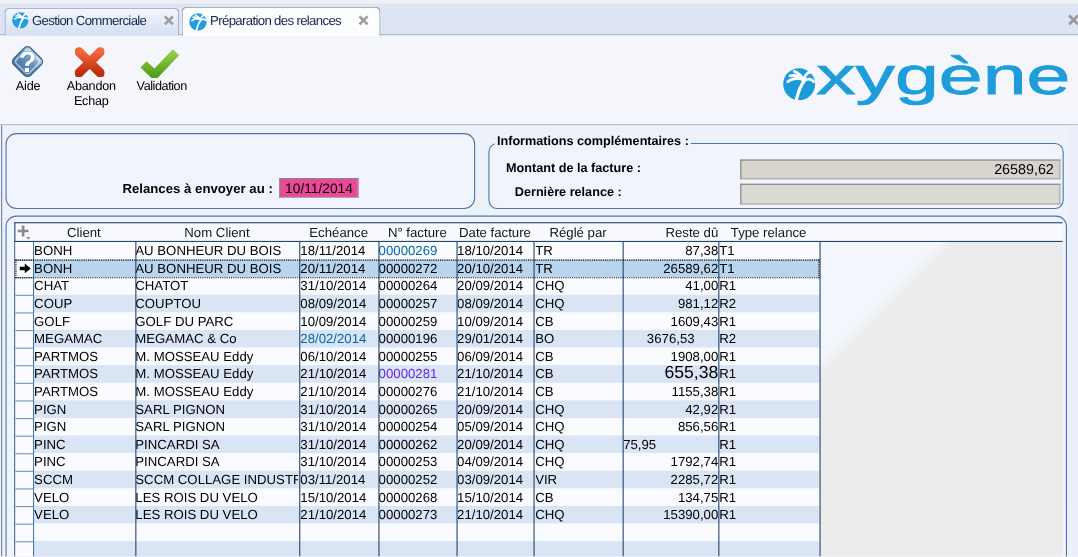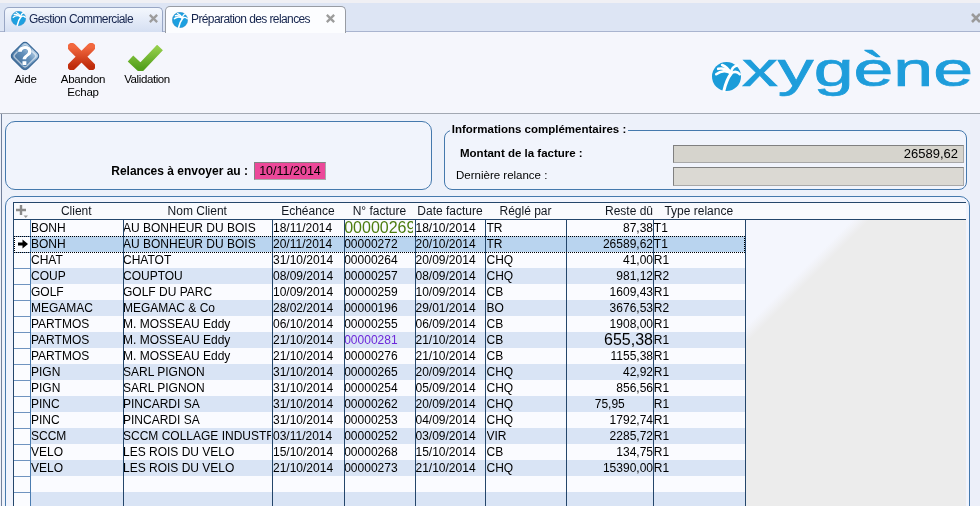--- a/index.html
+++ b/index.html
@@ -107,21 +107,21 @@
 <div class="abs" style="left:970px;top:114px;width:10px;height:392px;background:#eceff9"></div>
 
 <div class="abs" style="left:4.5px;top:121px;width:427px;height:69px;background:#f1f4fc;border:1px solid #4579ad;border-radius:10px"></div>
 <div class="abs" style="left:110px;top:163px;width:138px;height:17px;line-height:17px;font-size:12px;font-weight:bold;color:#000;text-align:right;white-space:nowrap">Relances à envoyer au :</div>
 <div class="abs" style="left:254px;top:162px;width:72px;height:18px;background:#ec4899;border:1px solid #838383;border-right-color:#aaa;border-bottom-color:#aaa;font-size:12.5px;line-height:16px;text-align:center;color:#000">10/11/2014</div>
 
 <div class="abs" style="left:444px;top:129.5px;width:523px;height:60.5px;background:#f1f4fc;border:1px solid #4579ad;border-radius:8px"></div>
 <div class="abs" style="left:450px;top:122.5px;width:178px;height:13.5px;line-height:13px;background:#eff2fb;font-size:11.5px;font-weight:bold;color:#000;text-align:center;white-space:nowrap">Informations complémentaires :</div>
 <div class="abs" style="left:460px;top:145px;width:200px;height:17px;line-height:17px;font-size:11.5px;font-weight:bold;color:#000;white-space:nowrap">Montant de la facture :</div>
 <div class="abs" style="left:673px;top:145px;width:291px;height:18px;background:#d6d4cd;border:1px solid #808080;border-right-color:#a8a8a8;border-bottom-color:#a8a8a8;font-size:13px;line-height:16px;text-align:right;padding-right:5px;color:#000">26589,62</div>
-<div class="abs" style="left:456px;top:167px;width:200px;height:17px;line-height:17px;font-size:11.5px;font-weight:normal;color:#000;white-space:nowrap">Dernière relance :</div>
+<div class="abs" style="left:468px;top:167px;width:200px;height:17px;line-height:17px;font-size:11.5px;font-weight:bold;color:#000;white-space:nowrap">Dernière relance :</div>
 <div class="abs" style="left:673px;top:166.5px;width:291px;height:19px;background:#dbd9d3;border:1px solid #808080;border-right-color:#a8a8a8;border-bottom-color:#a8a8a8"></div>
 
 <div class="abs" style="left:4.5px;top:195.5px;width:965.5px;height:320px;background:#f1f4fd;border:1px solid #4579ad;border-radius:10px 10px 0 0"></div>
 
 <div class="abs" style="left:13.5px;top:202.5px;width:952.5px;height:16px;background:#f9fafd"></div>
 <div class="abs" style="left:13px;top:201.5px;width:953px;height:1px;background:#24466b"></div>
 <div class="abs" style="left:13px;top:218.5px;width:953px;height:1px;background:#24466b"></div>
 <div class="abs" style="left:13px;top:201.5px;width:1px;height:304.5px;background:#24466b"></div>
 
 <svg class="abs" style="left:15px;top:203.5px" width="14" height="15" viewBox="0 0 14 15">
@@ -173,21 +173,21 @@
 <div style="position:absolute;left:13.5px;top:395.5px;width:16.5px;height:1px;background:#6f94c0"></div>
 <div style="position:absolute;left:13.5px;top:411.5px;width:16.5px;height:1px;background:#6f94c0"></div>
 <div style="position:absolute;left:13.5px;top:427.5px;width:16.5px;height:1px;background:#6f94c0"></div>
 <div style="position:absolute;left:13.5px;top:443.5px;width:16.5px;height:1px;background:#6f94c0"></div>
 <div style="position:absolute;left:13.5px;top:459.5px;width:16.5px;height:1px;background:#6f94c0"></div>
 <div style="position:absolute;left:13.5px;top:475.5px;width:16.5px;height:1px;background:#6f94c0"></div>
 <div style="position:absolute;left:13.5px;top:491.5px;width:16.5px;height:1px;background:#6f94c0"></div>
 <div style="position:absolute;height:16px;line-height:16px;font-size:12px;color:#000;white-space:nowrap;overflow:hidden;left:30.5px;top:219.5px;width:90px;padding-left:0.5px">BONH</div>
 <div style="position:absolute;height:16px;line-height:16px;font-size:12px;color:#000;white-space:nowrap;overflow:hidden;left:123px;top:219.5px;width:148px">AU BONHEUR DU BOIS</div>
 <div style="position:absolute;height:16px;line-height:16px;font-size:12px;color:#000;white-space:nowrap;overflow:hidden;left:273px;top:219.5px;width:69px">18/11/2014</div>
-<div style="position:absolute;height:16px;line-height:16px;font-size:16px;color:#4d7c0f;white-space:nowrap;overflow:hidden;left:344.2px;top:219.5px;width:69px">00000269</div>
+<div style="position:absolute;height:16px;line-height:16px;font-size:12px;color:#0369a1;white-space:nowrap;overflow:hidden;left:344.2px;top:219.5px;width:69px">00000269</div>
 <div style="position:absolute;height:16px;line-height:16px;font-size:12px;color:#000;white-space:nowrap;overflow:hidden;left:415.5px;top:219.5px;width:68px">18/10/2014</div>
 <div style="position:absolute;height:16px;line-height:16px;font-size:12px;color:#000;white-space:nowrap;overflow:hidden;left:486.5px;top:219.5px;width:78px">TR</div>
 <div style="position:absolute;height:16px;line-height:16px;font-size:12px;color:#000;white-space:nowrap;overflow:hidden;left:566.5px;top:219.5px;width:86.5px;text-align:right">87,38</div>
 <div style="position:absolute;height:16px;line-height:16px;font-size:12px;color:#000;white-space:nowrap;overflow:hidden;left:653.8px;top:219.5px;width:89px">T1</div>
 <div style="position:absolute;height:16px;line-height:16px;font-size:12px;color:#000;white-space:nowrap;overflow:hidden;left:30.5px;top:235.5px;width:90px;padding-left:0.5px">BONH</div>
 <div style="position:absolute;height:16px;line-height:16px;font-size:12px;color:#000;white-space:nowrap;overflow:hidden;left:123px;top:235.5px;width:148px">AU BONHEUR DU BOIS</div>
 <div style="position:absolute;height:16px;line-height:16px;font-size:12px;color:#000;white-space:nowrap;overflow:hidden;left:273px;top:235.5px;width:69px">20/11/2014</div>
 <div style="position:absolute;height:16px;line-height:16px;font-size:12px;color:#000;white-space:nowrap;overflow:hidden;left:344.2px;top:235.5px;width:69px">00000272</div>
 <div style="position:absolute;height:16px;line-height:16px;font-size:12px;color:#000;white-space:nowrap;overflow:hidden;left:415.5px;top:235.5px;width:68px">20/10/2014</div>
 <div style="position:absolute;height:16px;line-height:16px;font-size:12px;color:#000;white-space:nowrap;overflow:hidden;left:486.5px;top:235.5px;width:78px">TR</div>
@@ -212,25 +212,25 @@
 <div style="position:absolute;height:16px;line-height:16px;font-size:12px;color:#000;white-space:nowrap;overflow:hidden;left:30.5px;top:283.5px;width:90px;padding-left:0.5px">GOLF</div>
 <div style="position:absolute;height:16px;line-height:16px;font-size:12px;color:#000;white-space:nowrap;overflow:hidden;left:123px;top:283.5px;width:148px">GOLF DU PARC</div>
 <div style="position:absolute;height:16px;line-height:16px;font-size:12px;color:#000;white-space:nowrap;overflow:hidden;left:273px;top:283.5px;width:69px">10/09/2014</div>
 <div style="position:absolute;height:16px;line-height:16px;font-size:12px;color:#000;white-space:nowrap;overflow:hidden;left:344.2px;top:283.5px;width:69px">00000259</div>
 <div style="position:absolute;height:16px;line-height:16px;font-size:12px;color:#000;white-space:nowrap;overflow:hidden;left:415.5px;top:283.5px;width:68px">10/09/2014</div>
 <div style="position:absolute;height:16px;line-height:16px;font-size:12px;color:#000;white-space:nowrap;overflow:hidden;left:486.5px;top:283.5px;width:78px">CB</div>
 <div style="position:absolute;height:16px;line-height:16px;font-size:12px;color:#000;white-space:nowrap;overflow:hidden;left:566.5px;top:283.5px;width:86.5px;text-align:right">1609,43</div>
 <div style="position:absolute;height:16px;line-height:16px;font-size:12px;color:#000;white-space:nowrap;overflow:hidden;left:653.8px;top:283.5px;width:89px">R1</div>
 <div style="position:absolute;height:16px;line-height:16px;font-size:12px;color:#000;white-space:nowrap;overflow:hidden;left:30.5px;top:299.5px;width:90px;padding-left:0.5px">MEGAMAC</div>
 <div style="position:absolute;height:16px;line-height:16px;font-size:12px;color:#000;white-space:nowrap;overflow:hidden;left:123px;top:299.5px;width:148px">MEGAMAC &amp; Co</div>
-<div style="position:absolute;height:16px;line-height:16px;font-size:12px;color:#000000;white-space:nowrap;overflow:hidden;left:273px;top:299.5px;width:69px">28/02/2014</div>
+<div style="position:absolute;height:16px;line-height:16px;font-size:12px;color:#0369a1;white-space:nowrap;overflow:hidden;left:273px;top:299.5px;width:69px">28/02/2014</div>
 <div style="position:absolute;height:16px;line-height:16px;font-size:12px;color:#000;white-space:nowrap;overflow:hidden;left:344.2px;top:299.5px;width:69px">00000196</div>
 <div style="position:absolute;height:16px;line-height:16px;font-size:12px;color:#000;white-space:nowrap;overflow:hidden;left:415.5px;top:299.5px;width:68px">29/01/2014</div>
 <div style="position:absolute;height:16px;line-height:16px;font-size:12px;color:#000;white-space:nowrap;overflow:hidden;left:486.5px;top:299.5px;width:78px">BO</div>
-<div style="position:absolute;height:28px;line-height:16px;font-size:12px;color:#000;white-space:nowrap;overflow:hidden;left:566.5px;top:299.5px;width:86.5px;text-align:right">3676,53</div>
+<div style="position:absolute;height:28px;line-height:16px;font-size:12px;color:#000;white-space:nowrap;overflow:hidden;left:566.5px;top:299.5px;width:86.5px;text-align:center">3676,53</div>
 <div style="position:absolute;height:16px;line-height:16px;font-size:12px;color:#000;white-space:nowrap;overflow:hidden;left:653.8px;top:299.5px;width:89px">R2</div>
 <div style="position:absolute;height:16px;line-height:16px;font-size:12px;color:#000;white-space:nowrap;overflow:hidden;left:30.5px;top:315.5px;width:90px;padding-left:0.5px">PARTMOS</div>
 <div style="position:absolute;height:16px;line-height:16px;font-size:12px;color:#000;white-space:nowrap;overflow:hidden;left:123px;top:315.5px;width:148px">M. MOSSEAU Eddy</div>
 <div style="position:absolute;height:16px;line-height:16px;font-size:12px;color:#000;white-space:nowrap;overflow:hidden;left:273px;top:315.5px;width:69px">06/10/2014</div>
 <div style="position:absolute;height:16px;line-height:16px;font-size:12px;color:#000;white-space:nowrap;overflow:hidden;left:344.2px;top:315.5px;width:69px">00000255</div>
 <div style="position:absolute;height:16px;line-height:16px;font-size:12px;color:#000;white-space:nowrap;overflow:hidden;left:415.5px;top:315.5px;width:68px">06/09/2014</div>
 <div style="position:absolute;height:16px;line-height:16px;font-size:12px;color:#000;white-space:nowrap;overflow:hidden;left:486.5px;top:315.5px;width:78px">CB</div>
 <div style="position:absolute;height:16px;line-height:16px;font-size:12px;color:#000;white-space:nowrap;overflow:hidden;left:566.5px;top:315.5px;width:86.5px;text-align:right">1908,00</div>
 <div style="position:absolute;height:16px;line-height:16px;font-size:12px;color:#000;white-space:nowrap;overflow:hidden;left:653.8px;top:315.5px;width:89px">R1</div>
 <div style="position:absolute;height:16px;line-height:16px;font-size:12px;color:#000;white-space:nowrap;overflow:hidden;left:30.5px;top:331.5px;width:90px;padding-left:0.5px">PARTMOS</div>
@@ -264,21 +264,21 @@
 <div style="position:absolute;height:16px;line-height:16px;font-size:12px;color:#000;white-space:nowrap;overflow:hidden;left:415.5px;top:379.5px;width:68px">05/09/2014</div>
 <div style="position:absolute;height:16px;line-height:16px;font-size:12px;color:#000;white-space:nowrap;overflow:hidden;left:486.5px;top:379.5px;width:78px">CHQ</div>
 <div style="position:absolute;height:16px;line-height:16px;font-size:12px;color:#000;white-space:nowrap;overflow:hidden;left:566.5px;top:379.5px;width:86.5px;text-align:right">856,56</div>
 <div style="position:absolute;height:16px;line-height:16px;font-size:12px;color:#000;white-space:nowrap;overflow:hidden;left:653.8px;top:379.5px;width:89px">R1</div>
 <div style="position:absolute;height:16px;line-height:16px;font-size:12px;color:#000;white-space:nowrap;overflow:hidden;left:30.5px;top:395.5px;width:90px;padding-left:0.5px">PINC</div>
 <div style="position:absolute;height:16px;line-height:16px;font-size:12px;color:#000;white-space:nowrap;overflow:hidden;left:123px;top:395.5px;width:148px">PINCARDI SA</div>
 <div style="position:absolute;height:16px;line-height:16px;font-size:12px;color:#000;white-space:nowrap;overflow:hidden;left:273px;top:395.5px;width:69px">31/10/2014</div>
 <div style="position:absolute;height:16px;line-height:16px;font-size:12px;color:#000;white-space:nowrap;overflow:hidden;left:344.2px;top:395.5px;width:69px">00000262</div>
 <div style="position:absolute;height:16px;line-height:16px;font-size:12px;color:#000;white-space:nowrap;overflow:hidden;left:415.5px;top:395.5px;width:68px">20/09/2014</div>
 <div style="position:absolute;height:16px;line-height:16px;font-size:12px;color:#000;white-space:nowrap;overflow:hidden;left:486.5px;top:395.5px;width:78px">CHQ</div>
-<div style="position:absolute;height:16px;line-height:16px;font-size:12px;color:#000;white-space:nowrap;overflow:hidden;left:566.5px;top:395.5px;width:86.5px;text-align:center">75,95</div>
+<div style="position:absolute;height:16px;line-height:16px;font-size:12px;color:#000;white-space:nowrap;overflow:hidden;left:566.5px;top:395.5px;width:86.5px;text-align:left">75,95</div>
 <div style="position:absolute;height:16px;line-height:16px;font-size:12px;color:#000;white-space:nowrap;overflow:hidden;left:653.8px;top:395.5px;width:89px">R1</div>
 <div style="position:absolute;height:16px;line-height:16px;font-size:12px;color:#000;white-space:nowrap;overflow:hidden;left:30.5px;top:411.5px;width:90px;padding-left:0.5px">PINC</div>
 <div style="position:absolute;height:16px;line-height:16px;font-size:12px;color:#000;white-space:nowrap;overflow:hidden;left:123px;top:411.5px;width:148px">PINCARDI SA</div>
 <div style="position:absolute;height:16px;line-height:16px;font-size:12px;color:#000;white-space:nowrap;overflow:hidden;left:273px;top:411.5px;width:69px">31/10/2014</div>
 <div style="position:absolute;height:16px;line-height:16px;font-size:12px;color:#000;white-space:nowrap;overflow:hidden;left:344.2px;top:411.5px;width:69px">00000253</div>
 <div style="position:absolute;height:16px;line-height:16px;font-size:12px;color:#000;white-space:nowrap;overflow:hidden;left:415.5px;top:411.5px;width:68px">04/09/2014</div>
 <div style="position:absolute;height:16px;line-height:16px;font-size:12px;color:#000;white-space:nowrap;overflow:hidden;left:486.5px;top:411.5px;width:78px">CHQ</div>
 <div style="position:absolute;height:16px;line-height:16px;font-size:12px;color:#000;white-space:nowrap;overflow:hidden;left:566.5px;top:411.5px;width:86.5px;text-align:right">1792,74</div>
 <div style="position:absolute;height:16px;line-height:16px;font-size:12px;color:#000;white-space:nowrap;overflow:hidden;left:653.8px;top:411.5px;width:89px">R1</div>
 <div style="position:absolute;height:16px;line-height:16px;font-size:12px;color:#000;white-space:nowrap;overflow:hidden;left:30.5px;top:427.5px;width:90px;padding-left:0.5px">SCCM</div>

